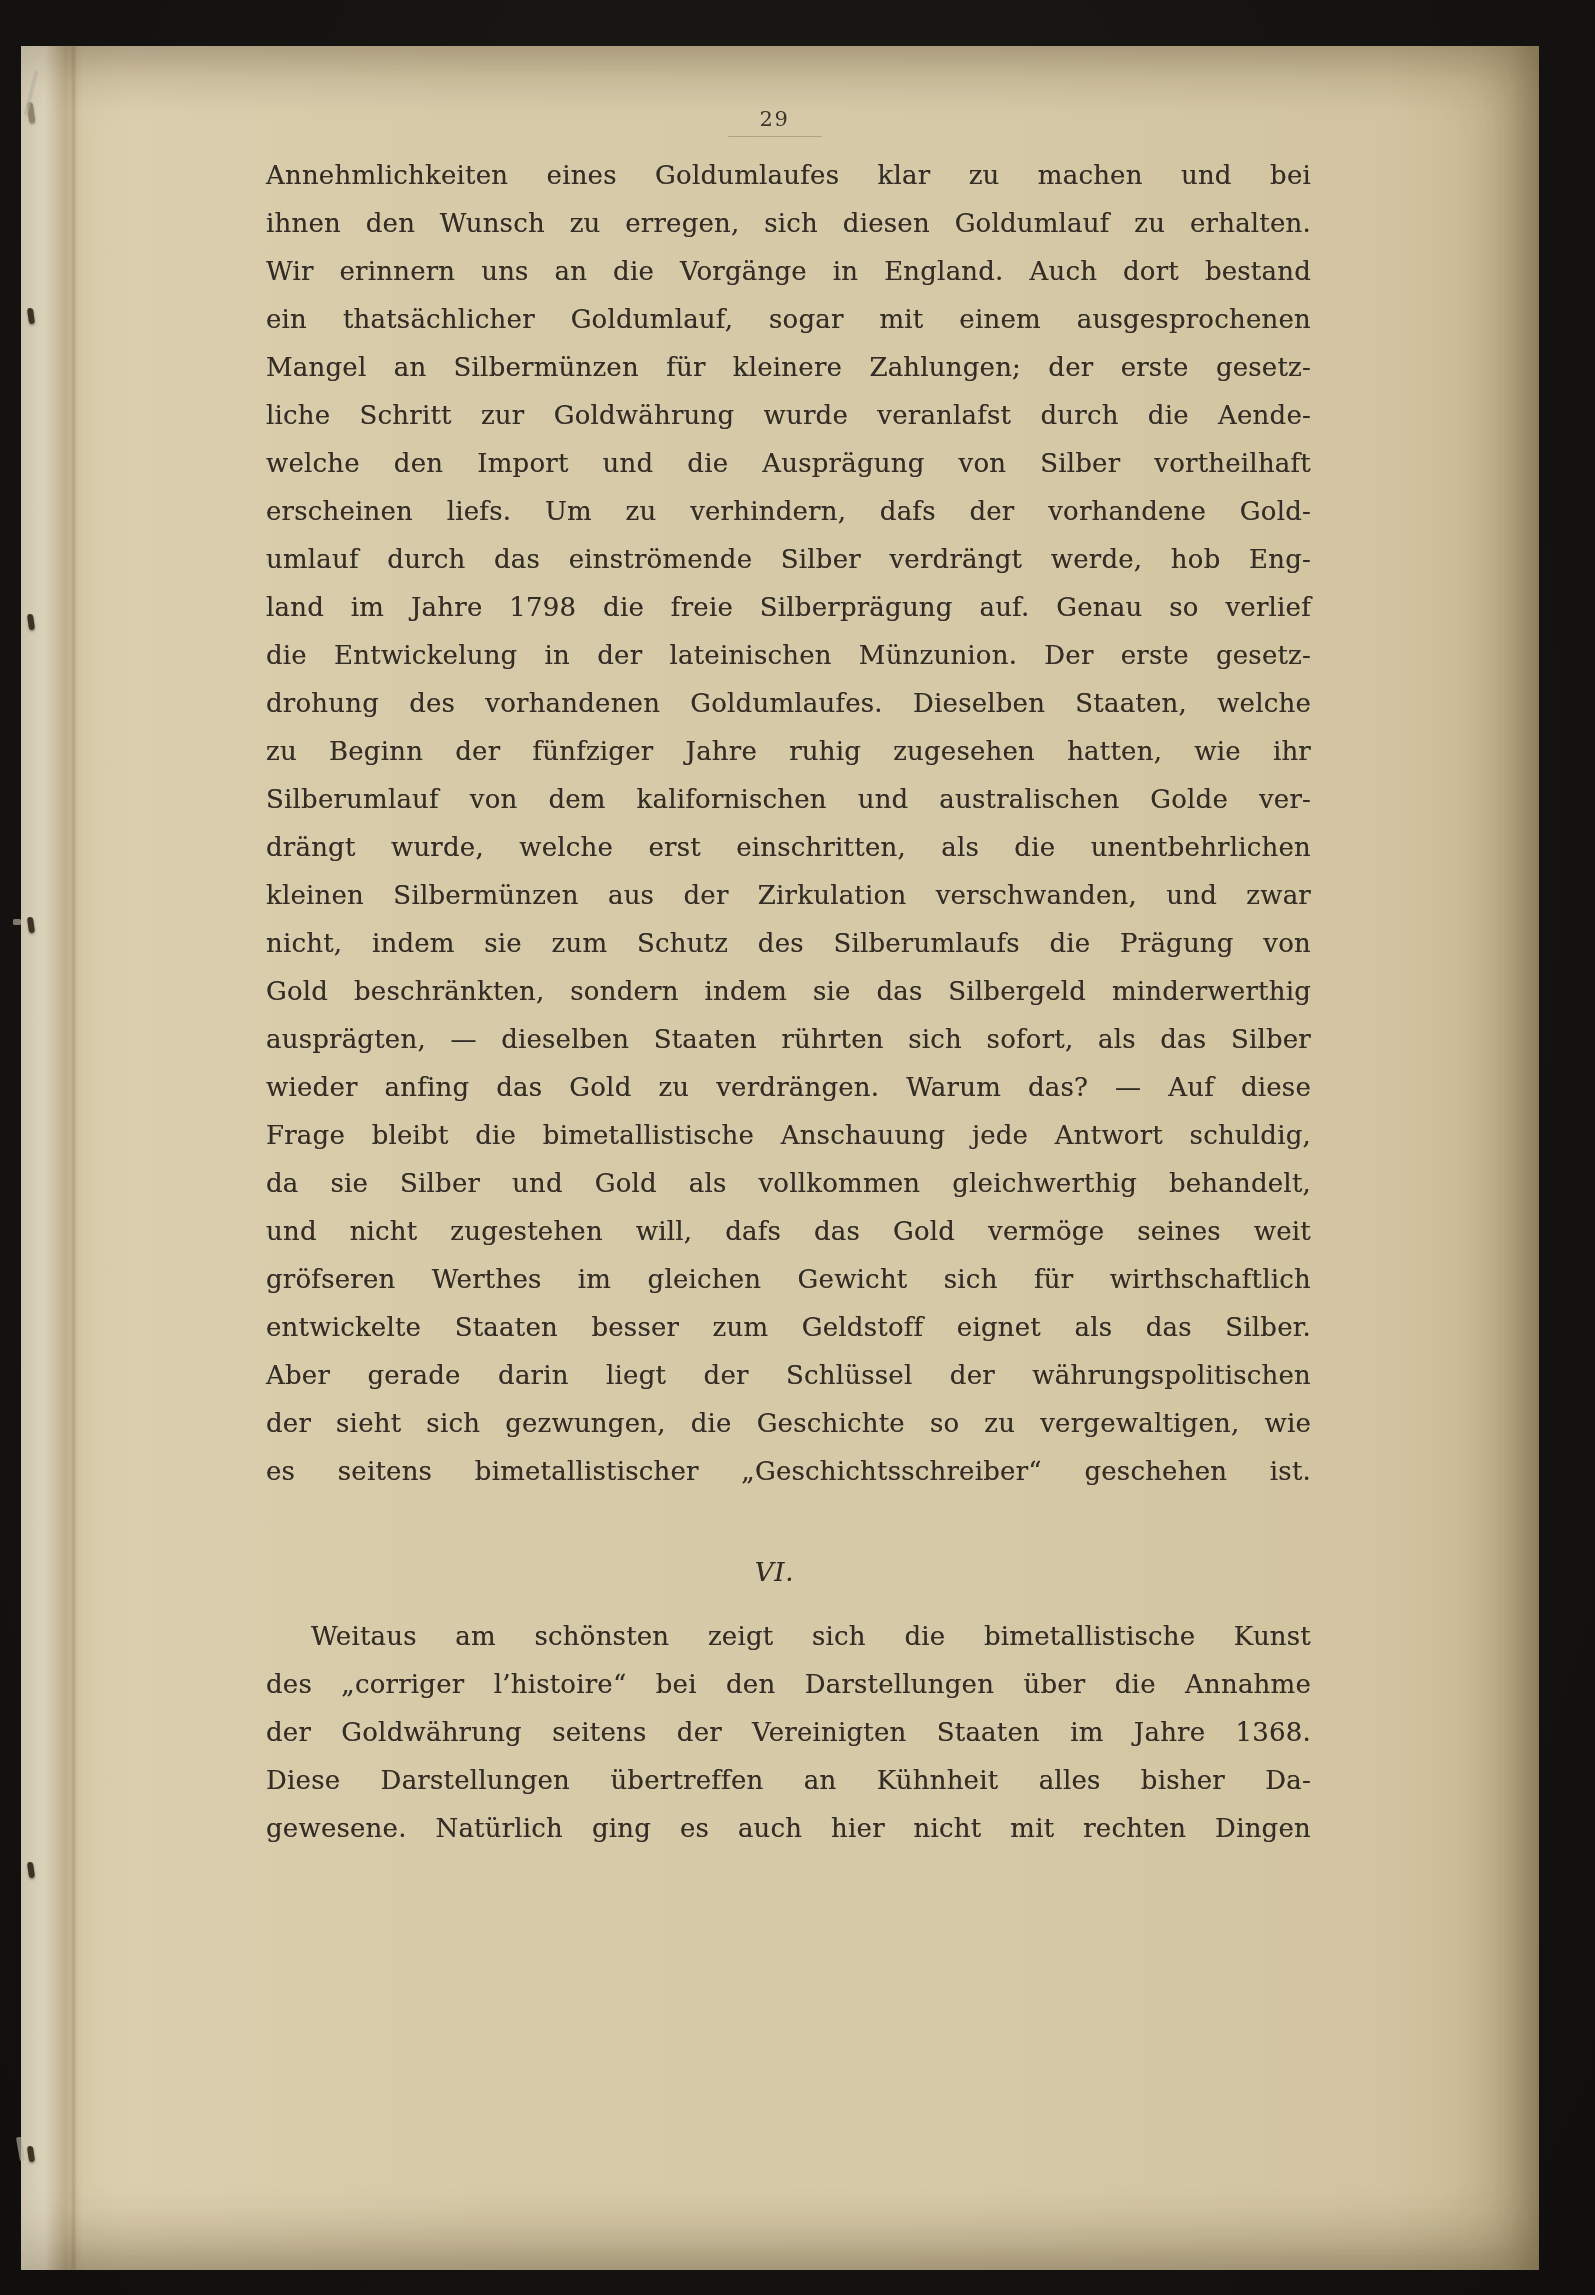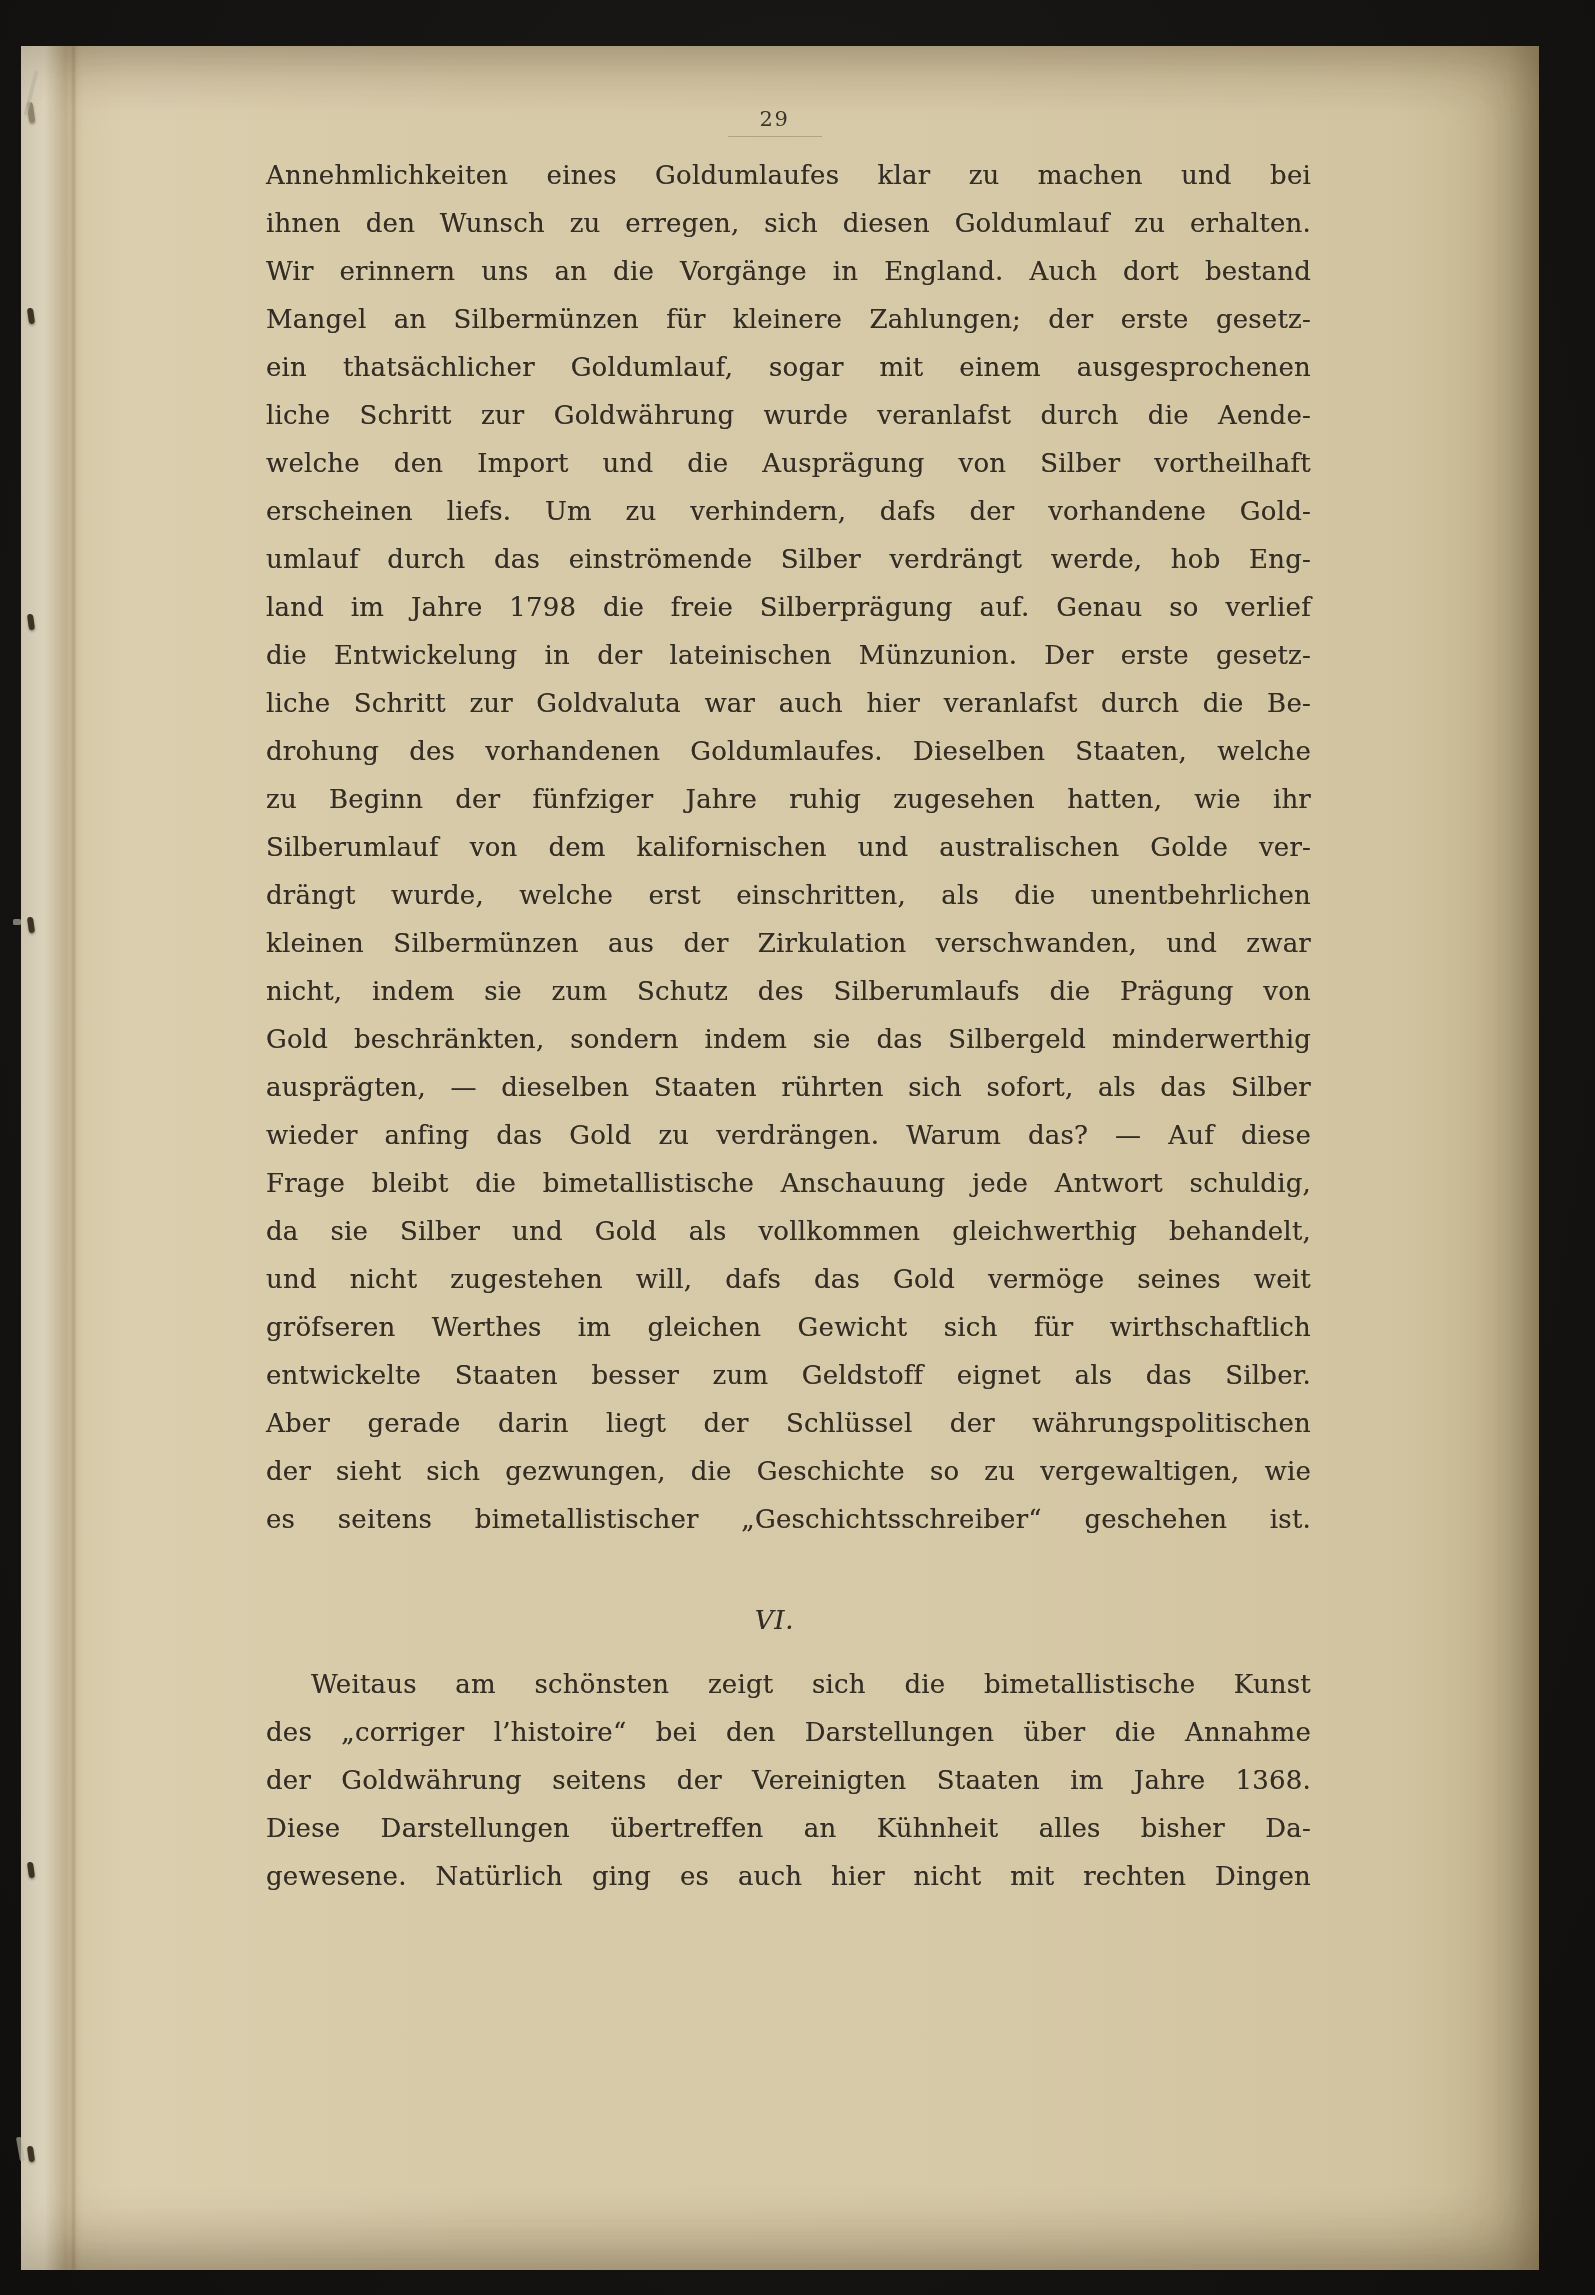--- a/index.html
+++ b/index.html
@@ -152,29 +152,28 @@
   <div class="page-number-wrap">
     <div class="page-number">29</div>
     <div class="page-number-rule"></div>
   </div>
 
   <div class="text-column">
     <div class="para">
         <div class="text-line">Annehmlichkeiten eines Goldumlaufes klar zu machen und bei</div>
         <div class="text-line">ihnen den Wunsch zu erregen, sich diesen Goldumlauf zu erhalten.</div>
         <div class="text-line">Wir erinnern uns an die Vorgänge in England.  Auch dort bestand</div>
+        <div class="text-line">ein thatsächlicher Goldumlauf, sogar mit einem ausgesprochenen</div>
         <div class="text-line">Mangel an Silbermünzen für kleinere Zahlungen; der erste gesetz-</div>
-        <div class="text-line">ein thatsächlicher Goldumlauf, sogar mit einem ausgesprochenen</div>
         <div class="text-line">liche Schritt zur Goldwährung wurde veranlafst durch die Aende-</div>
         <div class="text-line">welche den Import und die Ausprägung von Silber vortheilhaft</div>
         <div class="text-line">erscheinen liefs.  Um zu verhindern, dafs der vorhandene Gold-</div>
         <div class="text-line">umlauf durch das einströmende Silber verdrängt werde, hob Eng-</div>
         <div class="text-line">land im Jahre 1798 die freie Silberprägung auf.  Genau so verlief</div>
         <div class="text-line">die Entwickelung in der lateinischen Münzunion.  Der erste gesetz-</div>
-        <div class="text-line">liche Schritt zur Goldvaluta war auch hier veranlafst durch die Be-</div>
         <div class="text-line">drohung des vorhandenen Goldumlaufes.  Dieselben Staaten, welche</div>
         <div class="text-line">zu Beginn der fünfziger Jahre ruhig zugesehen hatten, wie ihr</div>
         <div class="text-line">Silberumlauf von dem kalifornischen und australischen Golde ver-</div>
         <div class="text-line">drängt wurde, welche erst einschritten, als die unentbehrlichen</div>
         <div class="text-line">kleinen Silbermünzen aus der Zirkulation verschwanden, und zwar</div>
         <div class="text-line">nicht, indem sie zum Schutz des Silberumlaufs die Prägung von</div>
         <div class="text-line">Gold beschränkten, sondern indem sie das Silbergeld minderwerthig</div>
         <div class="text-line">ausprägten, — dieselben Staaten rührten sich sofort, als das Silber</div>
         <div class="text-line">wieder anfing das Gold zu verdrängen.  Warum das? — Auf diese</div>
         <div class="text-line">Frage bleibt die bimetallistische Anschauung jede Antwort schuldig,</div>

